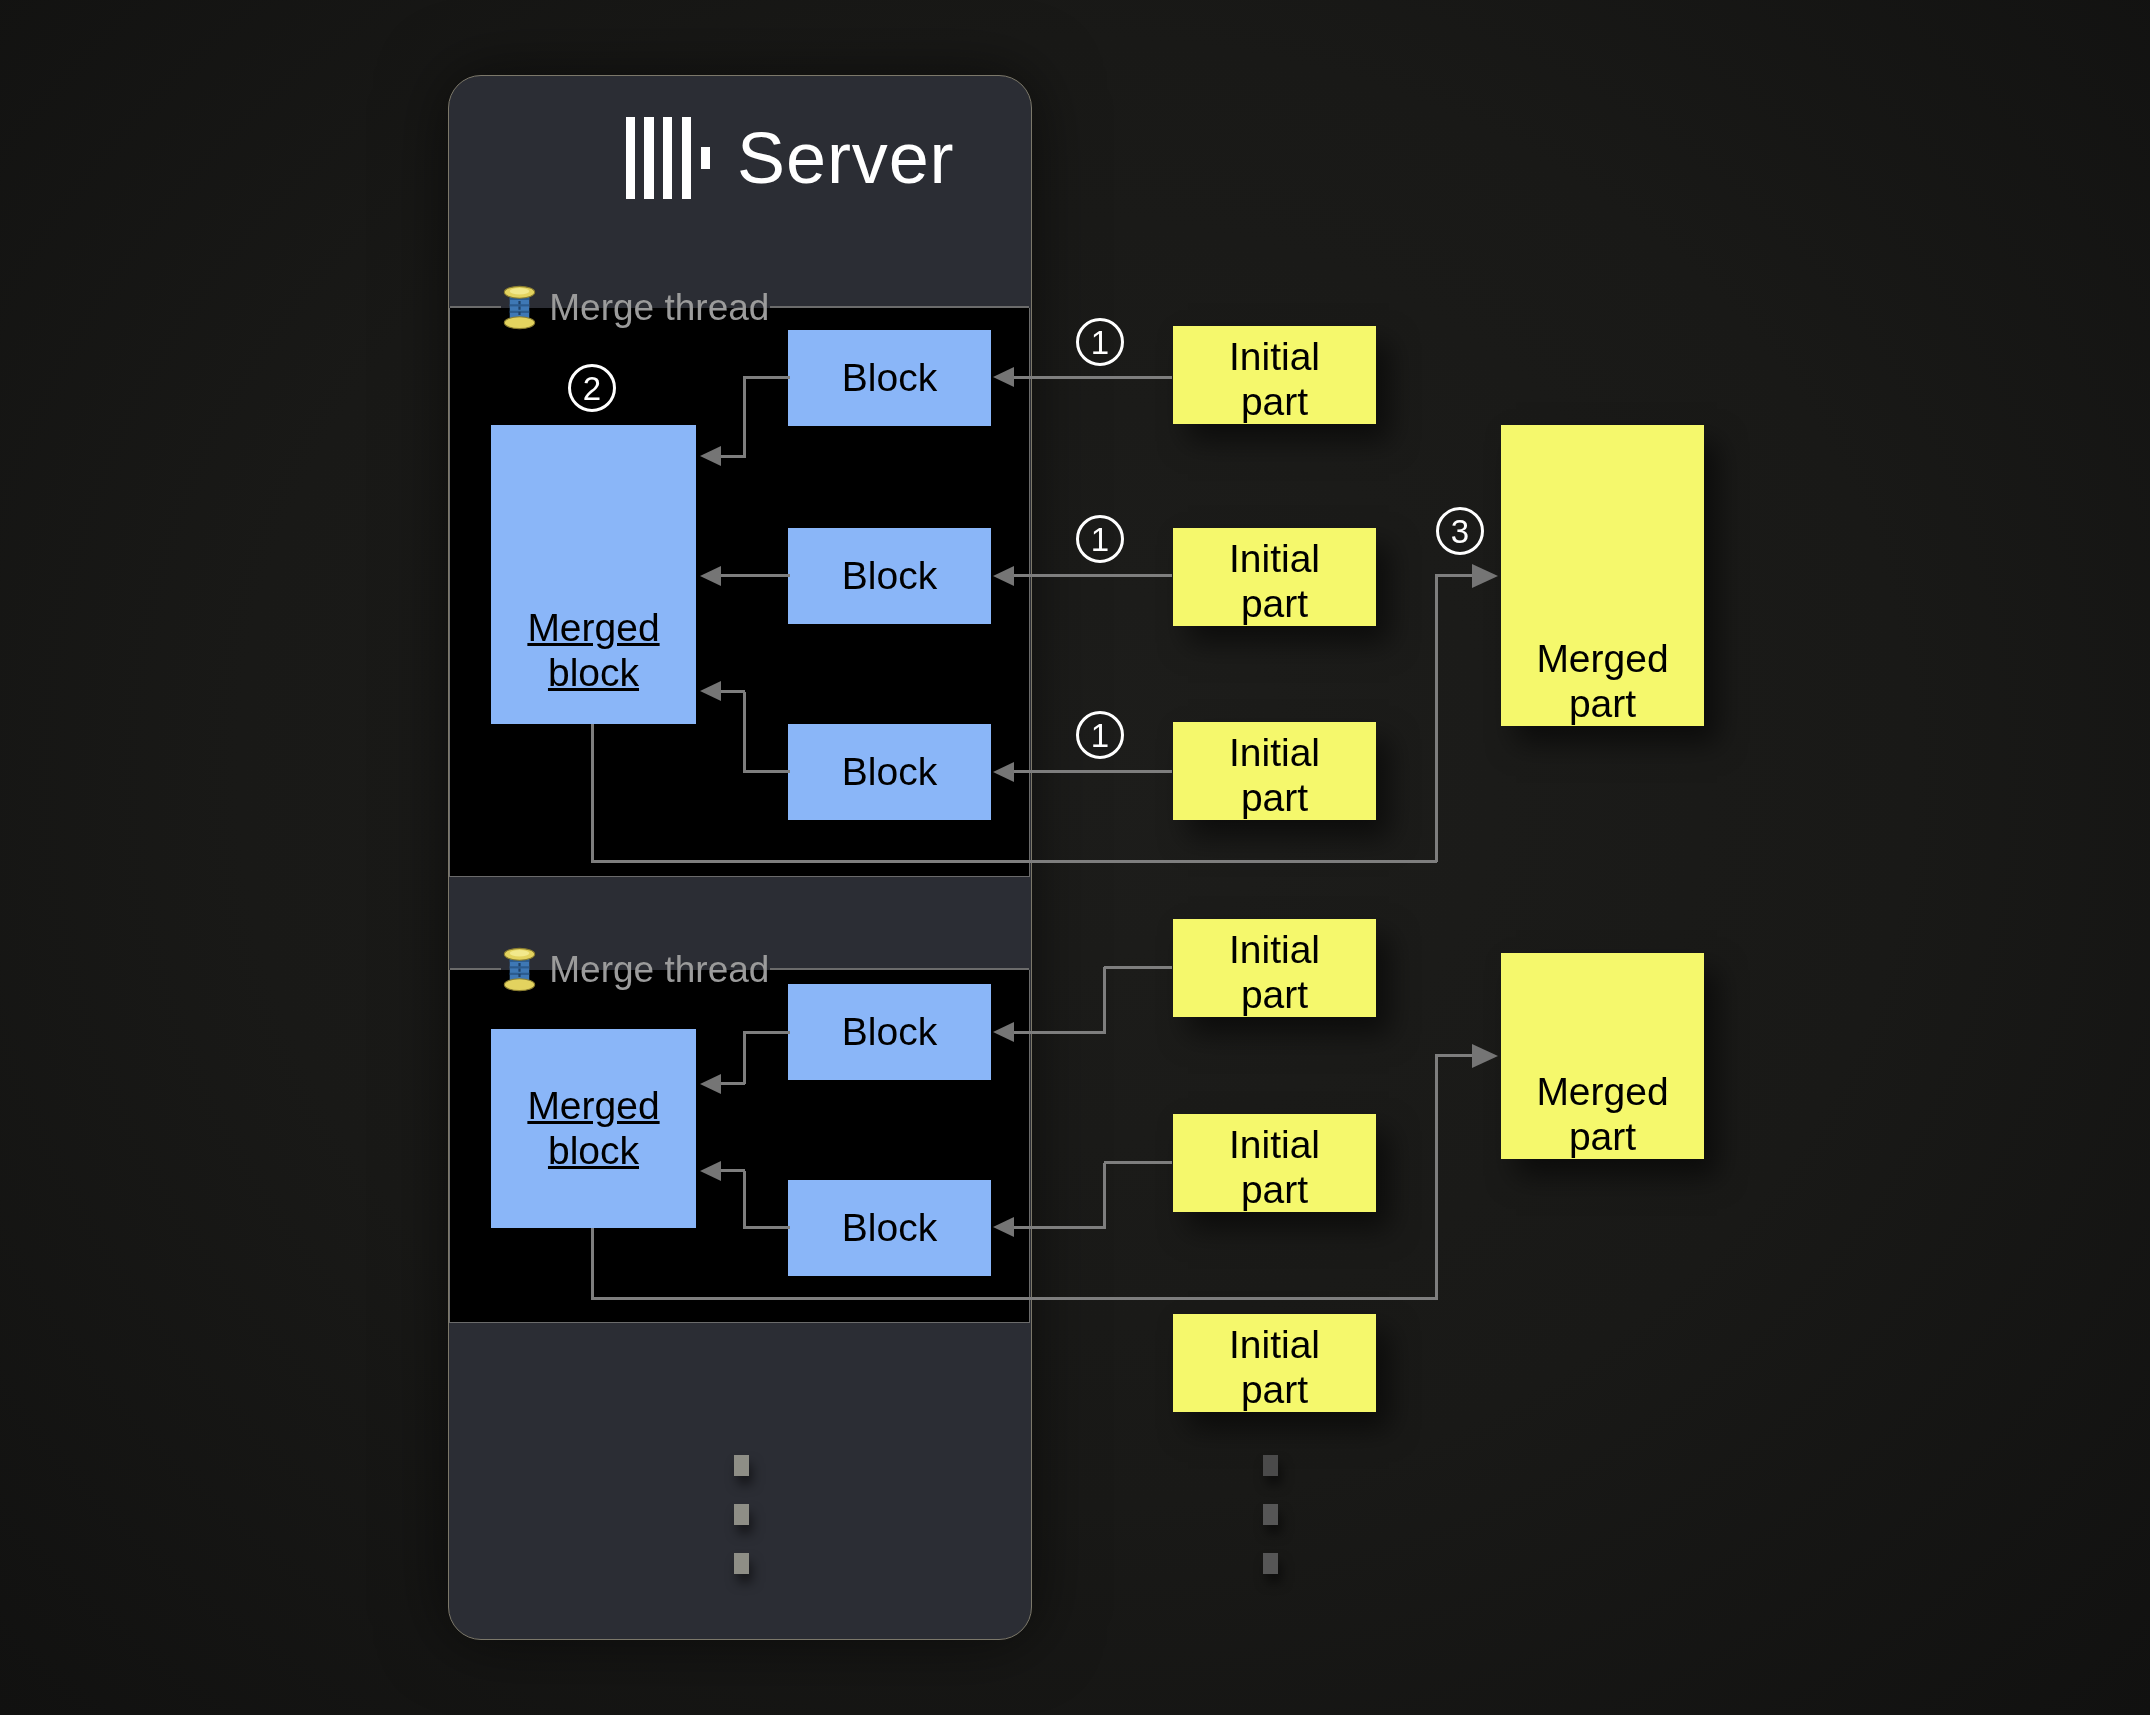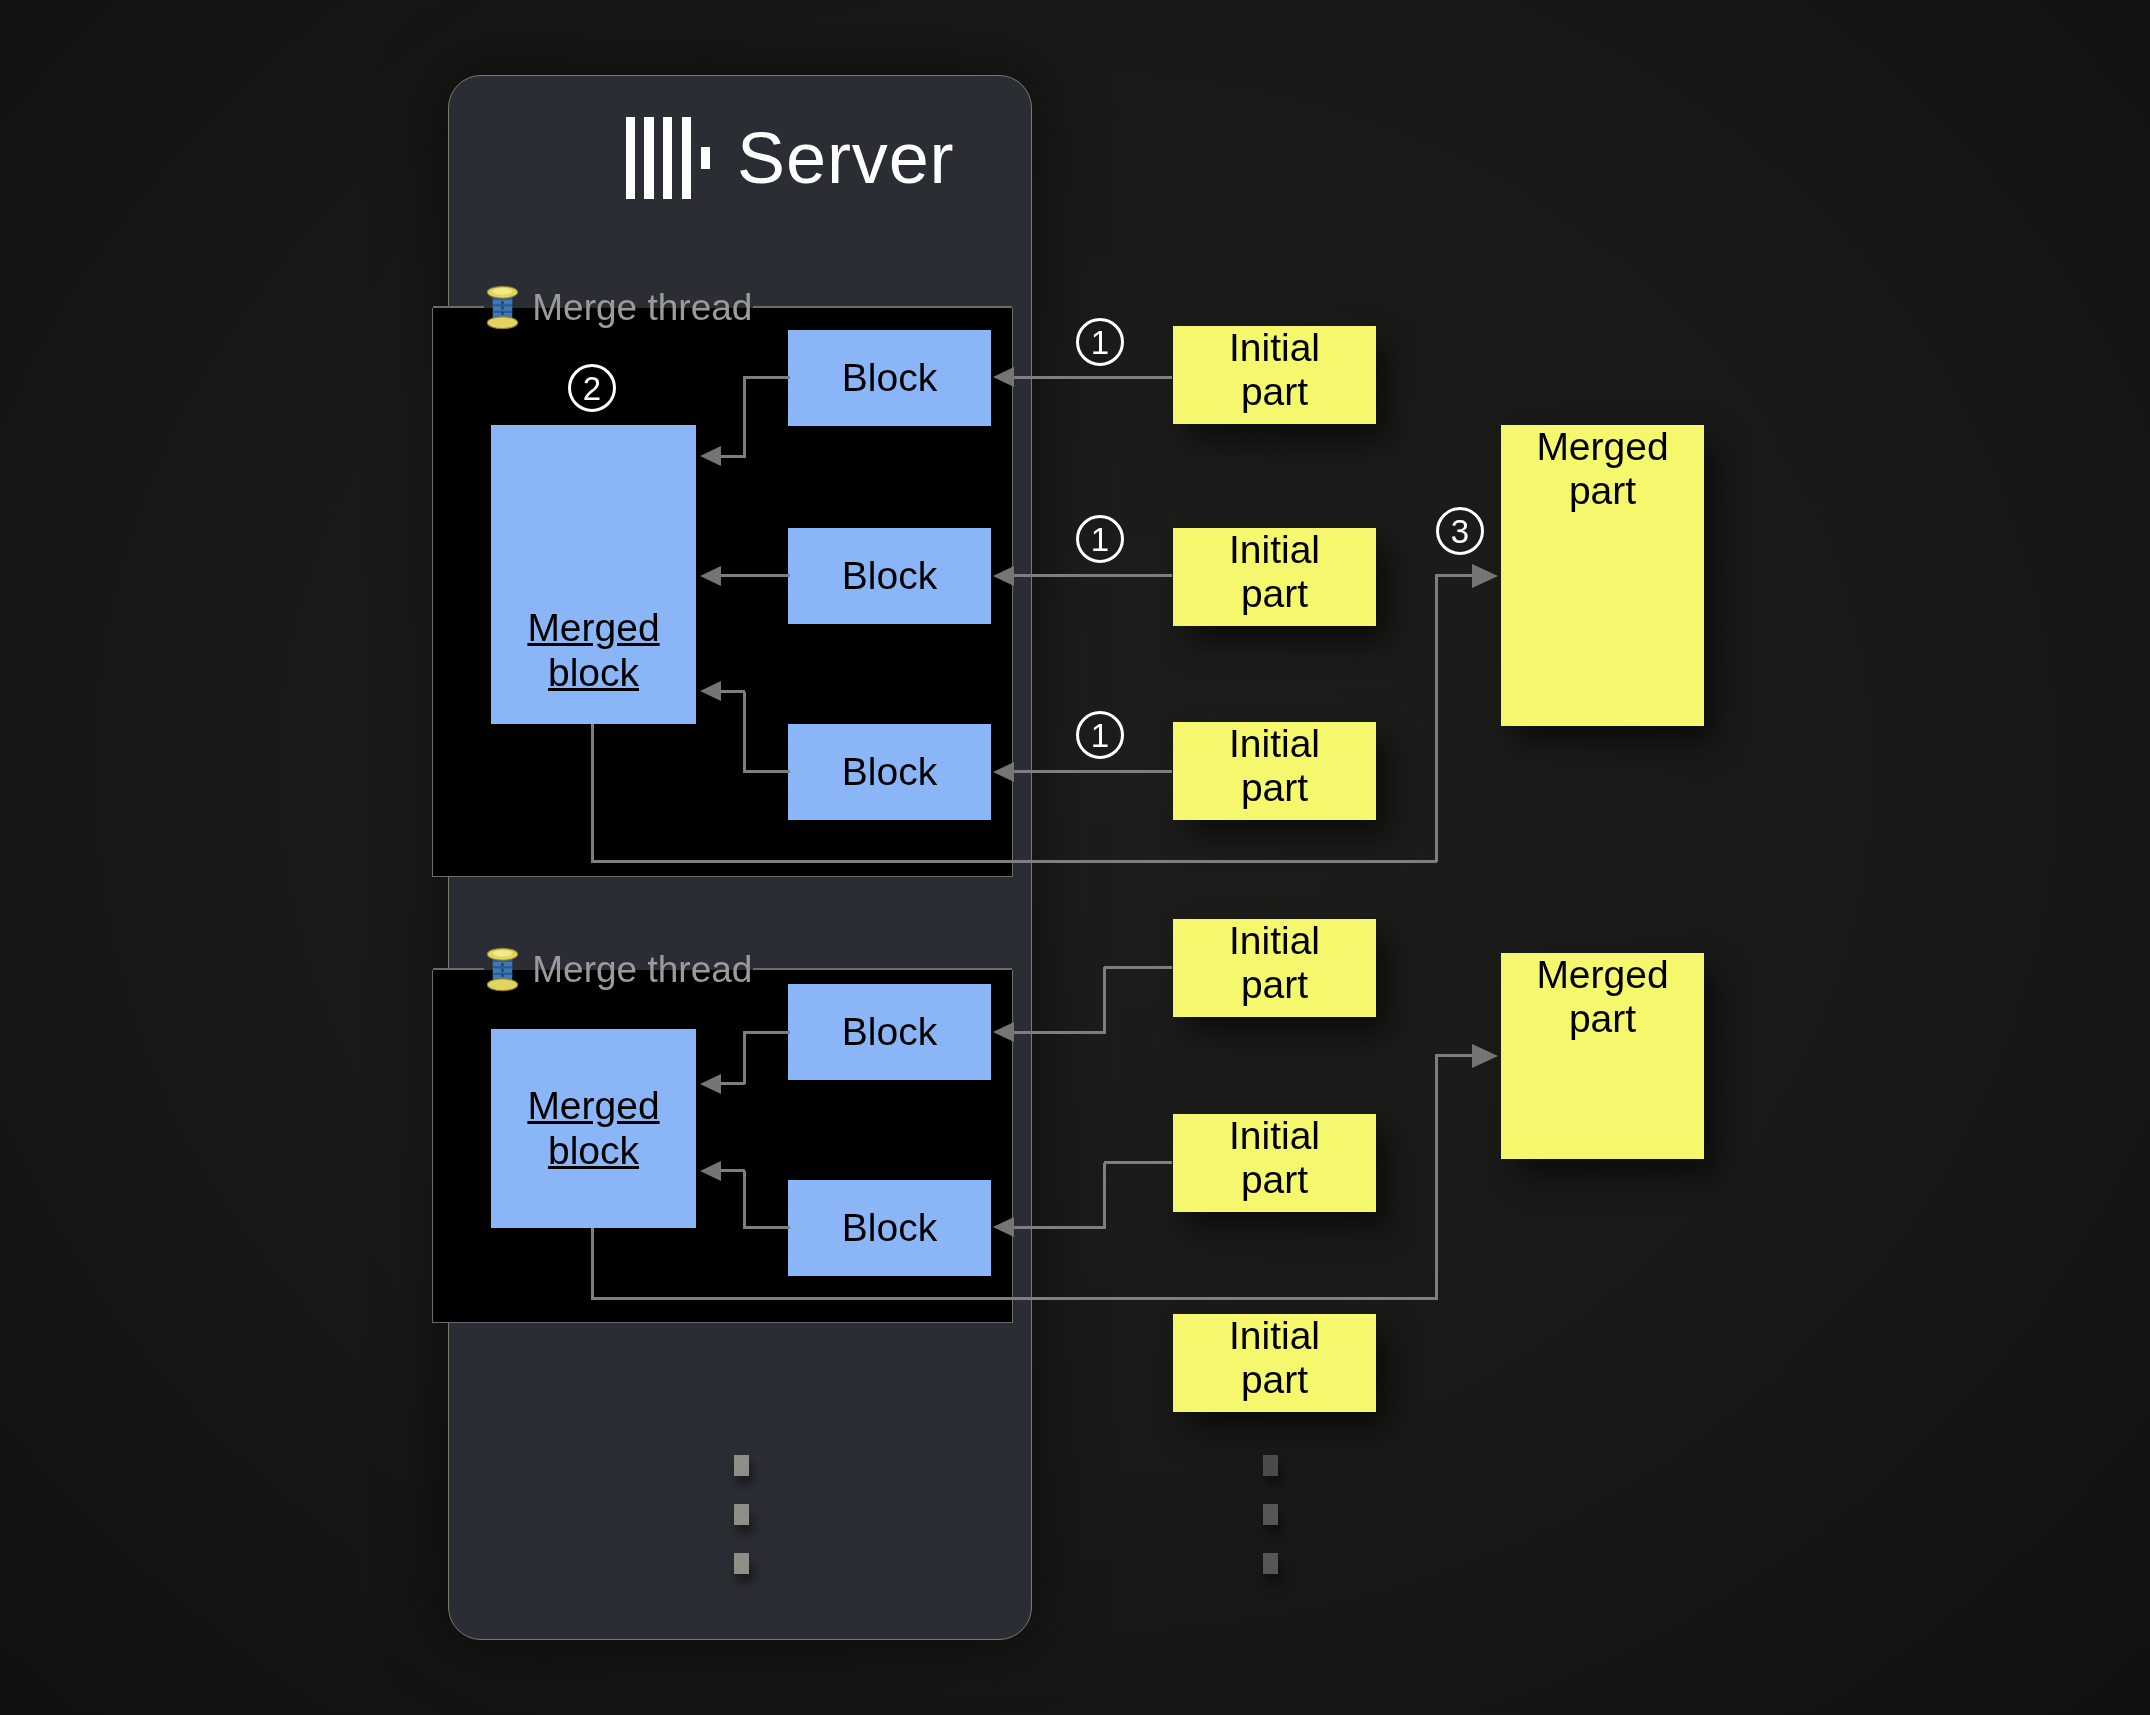--- a/index.html
+++ b/index.html
@@ -17,21 +17,21 @@
   .server-header{
     position:absolute;left:448px;top:113px;width:684px;height:89px;
     display:flex;align-items:center;justify-content:center;gap:27px;
   }
   .ch-logo{display:flex;align-items:center;gap:9.4px;height:82px;}
   .ch-logo .bar{width:9.4px;height:82px;background:#ffffff;}
   .ch-logo .nub{width:9.4px;height:22px;background:#ffffff;align-self:center;}
   .server-title{color:#ffffff;font-size:72px;line-height:1;letter-spacing:0.9px;}
   
   .thread-section{
-    position:absolute;left:432px;width:581px;background:#000000;
+    position:absolute;left:449px;width:581px;background:#000000;
     border:1.7px solid #6b6b6b;border-top:none;box-sizing:border-box;
   }
   .section-1{top:308px;height:569px;}
   .section-2{top:970px;height:353px;}
   .topline{position:absolute;top:-1.7px;height:1.7px;background:#6b6b6b;}
   .topline.stub{left:0;width:51px;}
   .topline.run{left:320px;right:0;}
   .legend{
     position:absolute;top:-23px;left:50px;display:flex;align-items:center;gap:10.3px;
     color:#9b9b9b;font-size:37px;white-space:nowrap;line-height:1;
@@ -42,21 +42,21 @@
     position:absolute;background:#8ab6f8;color:#000;
     display:flex;align-items:center;justify-content:center;text-align:center;
     font-size:39px;line-height:1.14;box-sizing:border-box;
   }
   .block{left:788px;width:203px;height:96px;}
   .merged-block-1{left:491px;top:425px;width:205px;height:299px;align-items:flex-end;padding-bottom:29px;}
   .merged-block-2{left:491px;top:1029px;width:205px;height:199px;}
   .bblock .wrap2{display:block;max-width:146px;margin:0 auto;text-decoration:underline;}
   .ypart{
     position:absolute;background:#f5f86c;color:#000;
-    display:flex;align-items:flex-start;justify-content:center;text-align:center;
+    display:flex;align-items:flex-end;justify-content:center;text-align:center;
     font-size:39px;line-height:1.14;box-sizing:border-box;
     box-shadow:13.7px 17px 27px rgba(0,0,0,.55);
   }
   .initial{left:1173px;width:203px;height:98px;}
   .ypart .wrap2{display:block;max-width:137px;margin:0 auto;}
   .merged-part-1{left:1501px;top:425px;width:203px;height:301px;}
   .merged-part-2{left:1501px;top:953px;width:203px;height:206px;}
   
   .num-marker{
     position:absolute;width:48px;height:48px;border:3.4px solid #ffffff;border-radius:50%;

